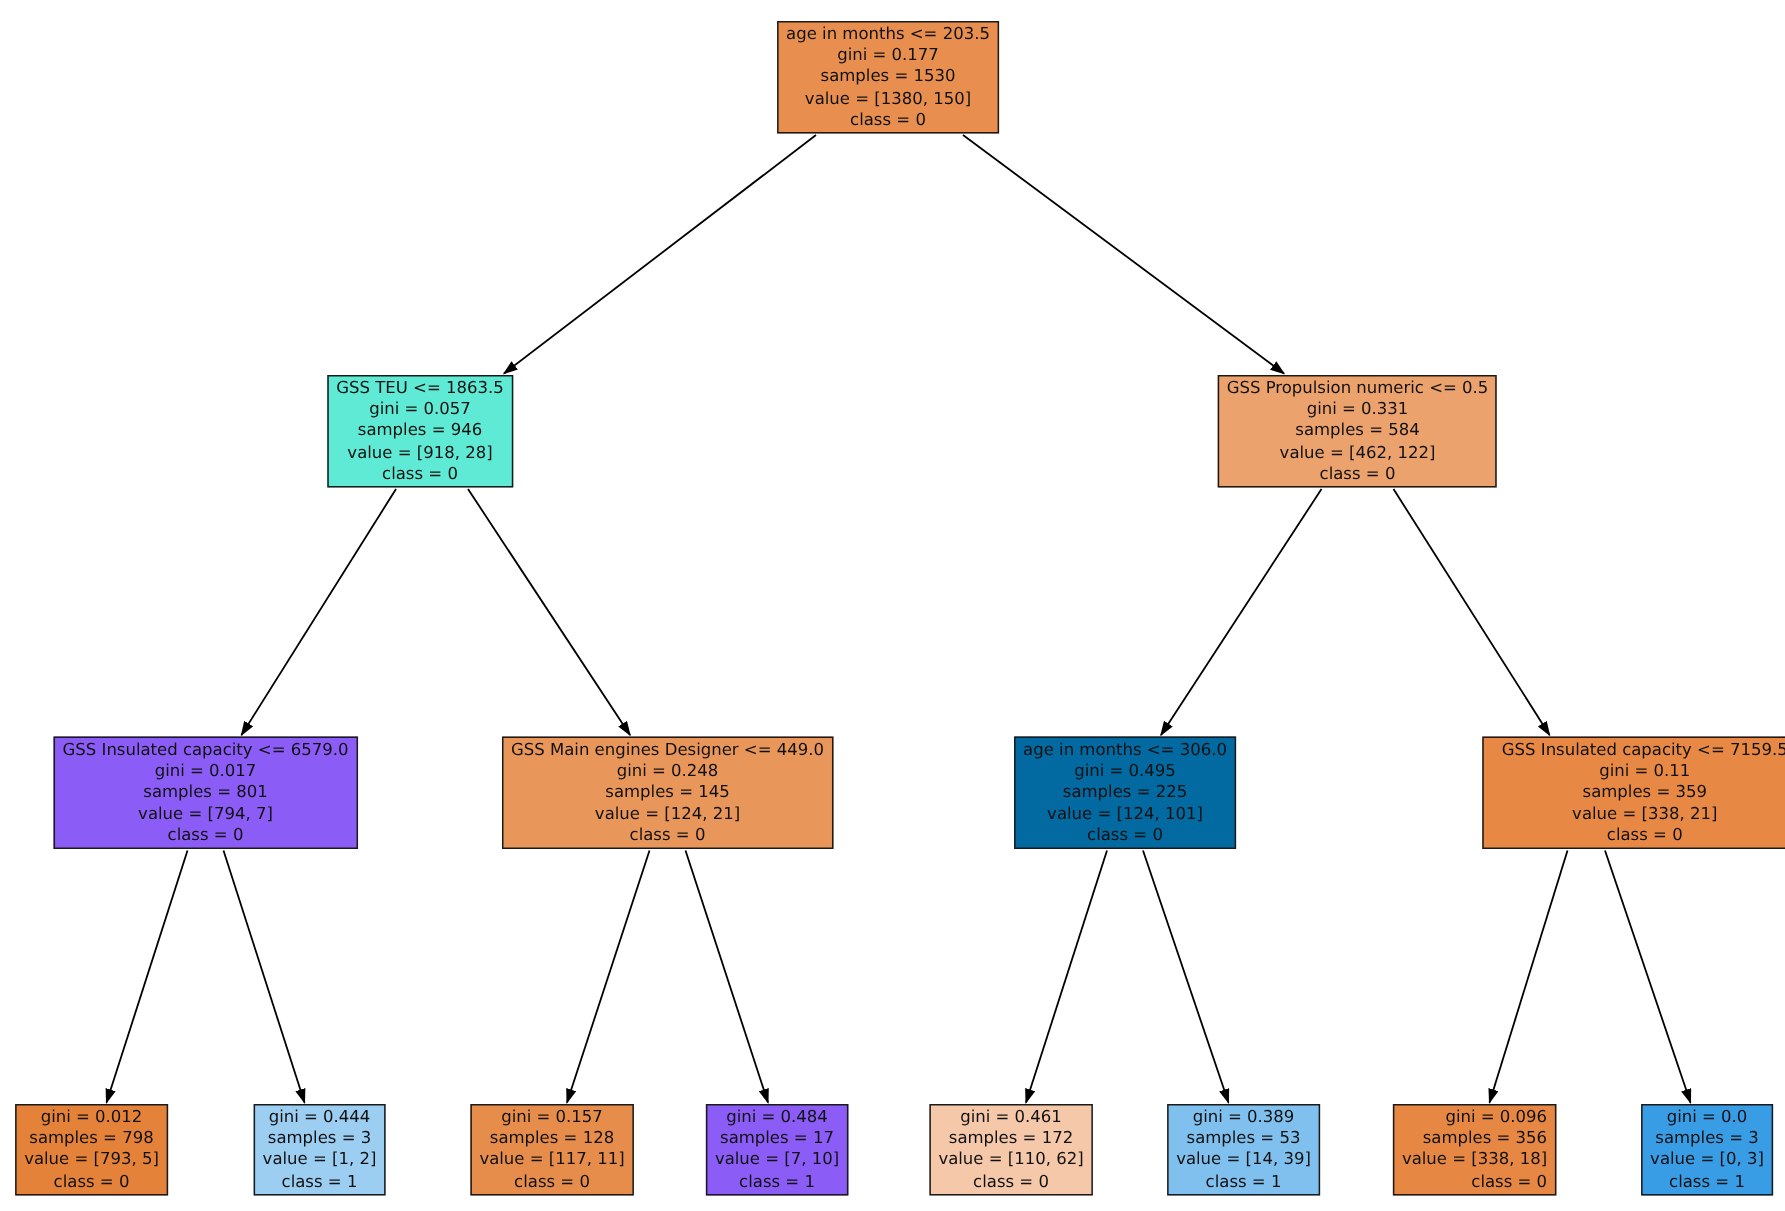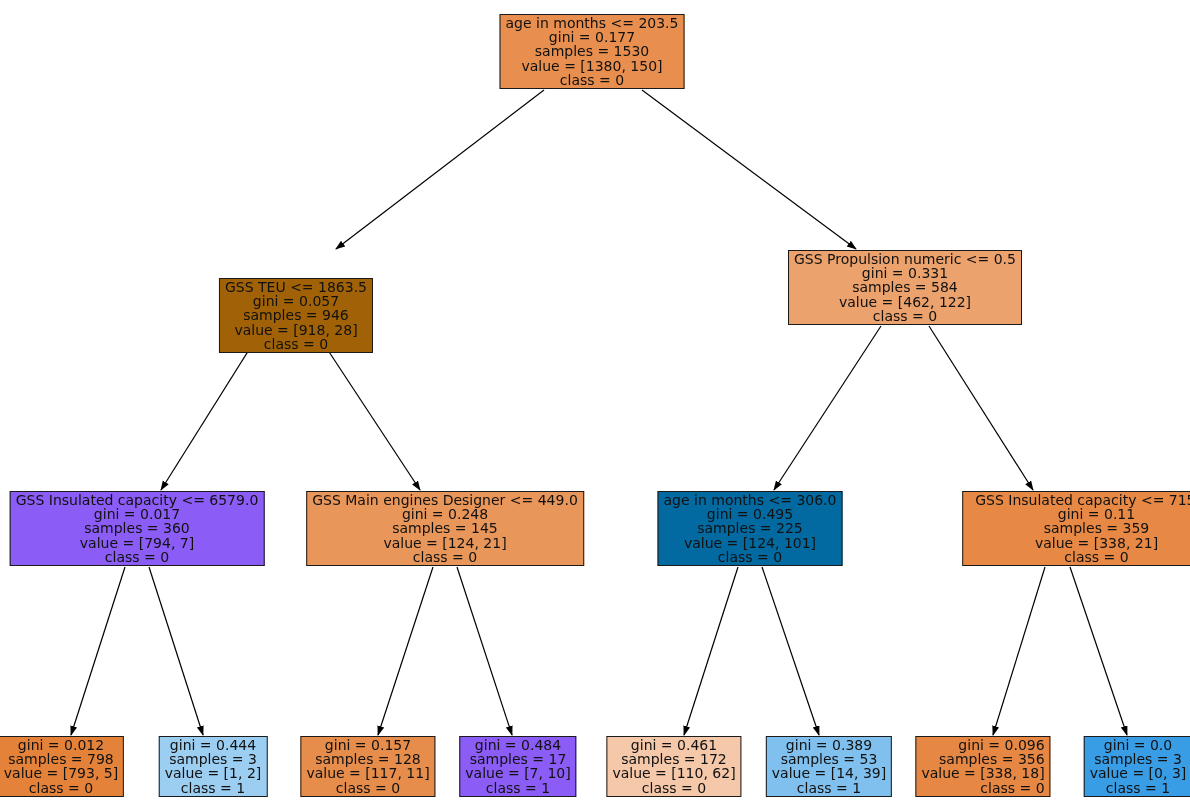--- a/index.html
+++ b/index.html
@@ -19,21 +19,21 @@
   .edges line {
     stroke: #000000;
     stroke-width: 1.2;
   }
   .node {
     position: absolute;
     transform: translateX(-50%);
     border: 1px solid #1a1a1a;
     padding: 1px 5px;
     text-align: center;
-    font-size: 14px;
+    font-size: 11px;
     line-height: 14.2px;
     color: #111111;
     white-space: nowrap;
     box-sizing: border-box;
   }
 </style>
 </head>
 <body>
 
 <div class="figure">
@@ -61,40 +61,40 @@
   </svg>
 
   <div class="node" style="left: 592px; top: 14px; background: rgb(232, 143, 79);">
     <div>age in months &lt;= 203.5</div>
     <div>gini = 0.177</div>
     <div>samples = 1530</div>
     <div>value = [1380, 150]</div>
     <div>class = 0</div>
   </div>
 
-  <div class="node" style="left: 296px; top: 250px; background: #a16207; margin-top: 28px;">
+  <div class="node" style="left: 280px; top: 250px; background: #5eead4;">
     <div>GSS TEU &lt;= 1863.5</div>
     <div>gini = 0.057</div>
     <div>samples = 946</div>
     <div>value = [918, 28]</div>
     <div>class = 0</div>
   </div>
 
   <div class="node" style="left: 905px; top: 250px; background: rgb(236, 162, 109);">
     <div>GSS Propulsion numeric &lt;= 0.5</div>
     <div>gini = 0.331</div>
     <div>samples = 584</div>
     <div>value = [462, 122]</div>
     <div>class = 0</div>
   </div>
 
   <div class="node" style="left: 137px; top: 491px; background: #8b5cf6;">
     <div>GSS Insulated capacity &lt;= 6579.0</div>
     <div>gini = 0.017</div>
-    <div>samples = 360</div>
+    <div>samples = 801</div>
     <div>value = [794, 7]</div>
     <div>class = 0</div>
   </div>
 
   <div class="node" style="left: 445px; top: 491px; background: rgb(233, 150, 90);">
     <div>GSS Main engines Designer &lt;= 449.0</div>
     <div>gini = 0.248</div>
     <div>samples = 145</div>
     <div>value = [124, 21]</div>
     <div>class = 0</div>

